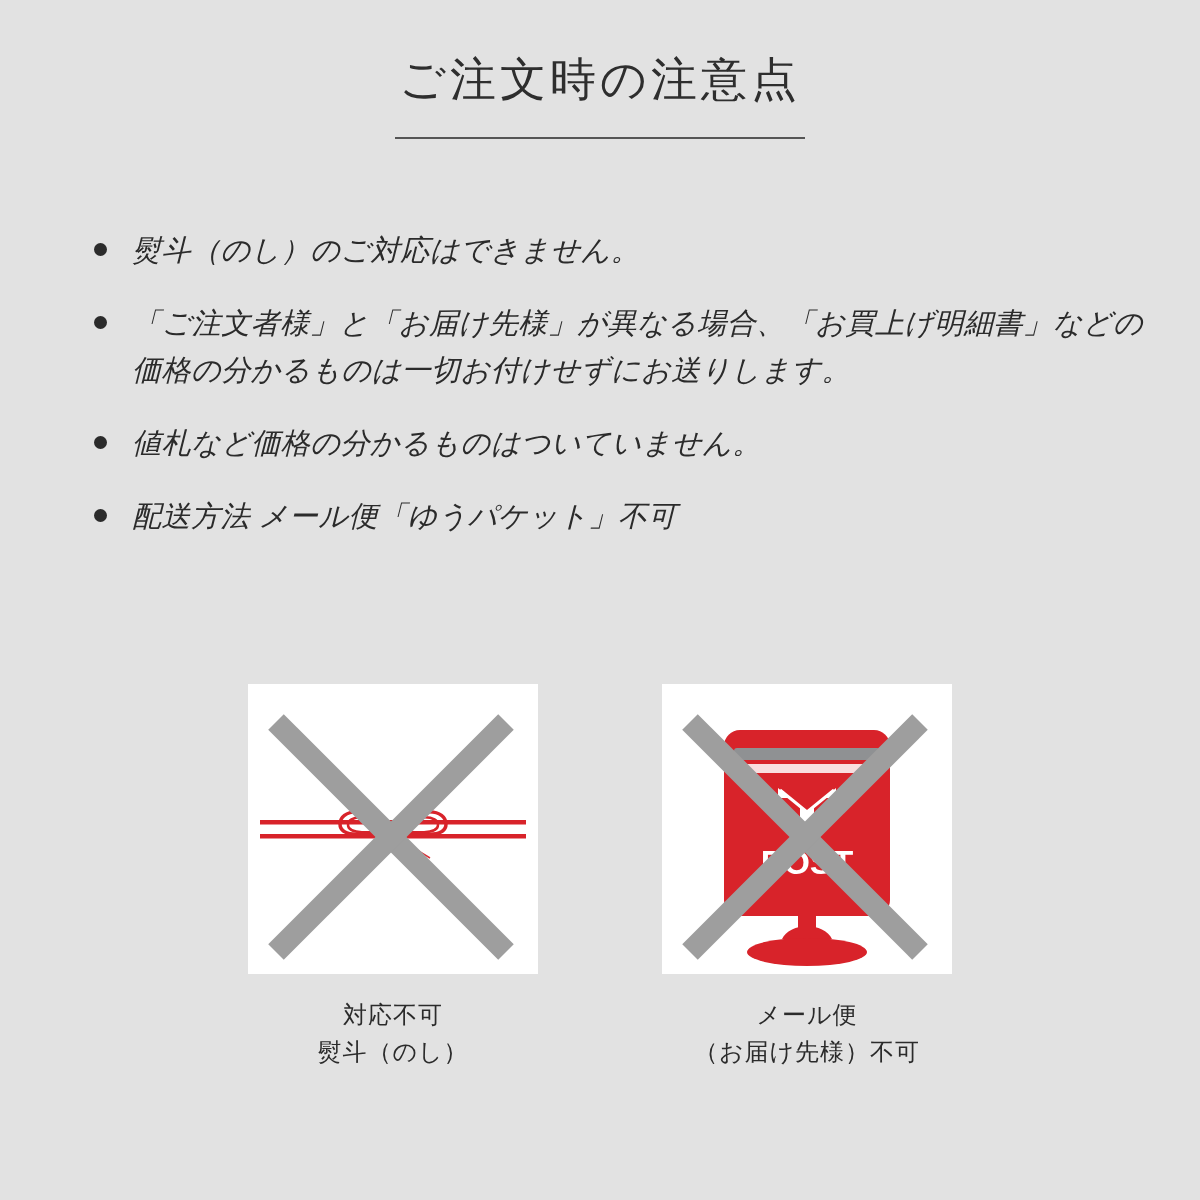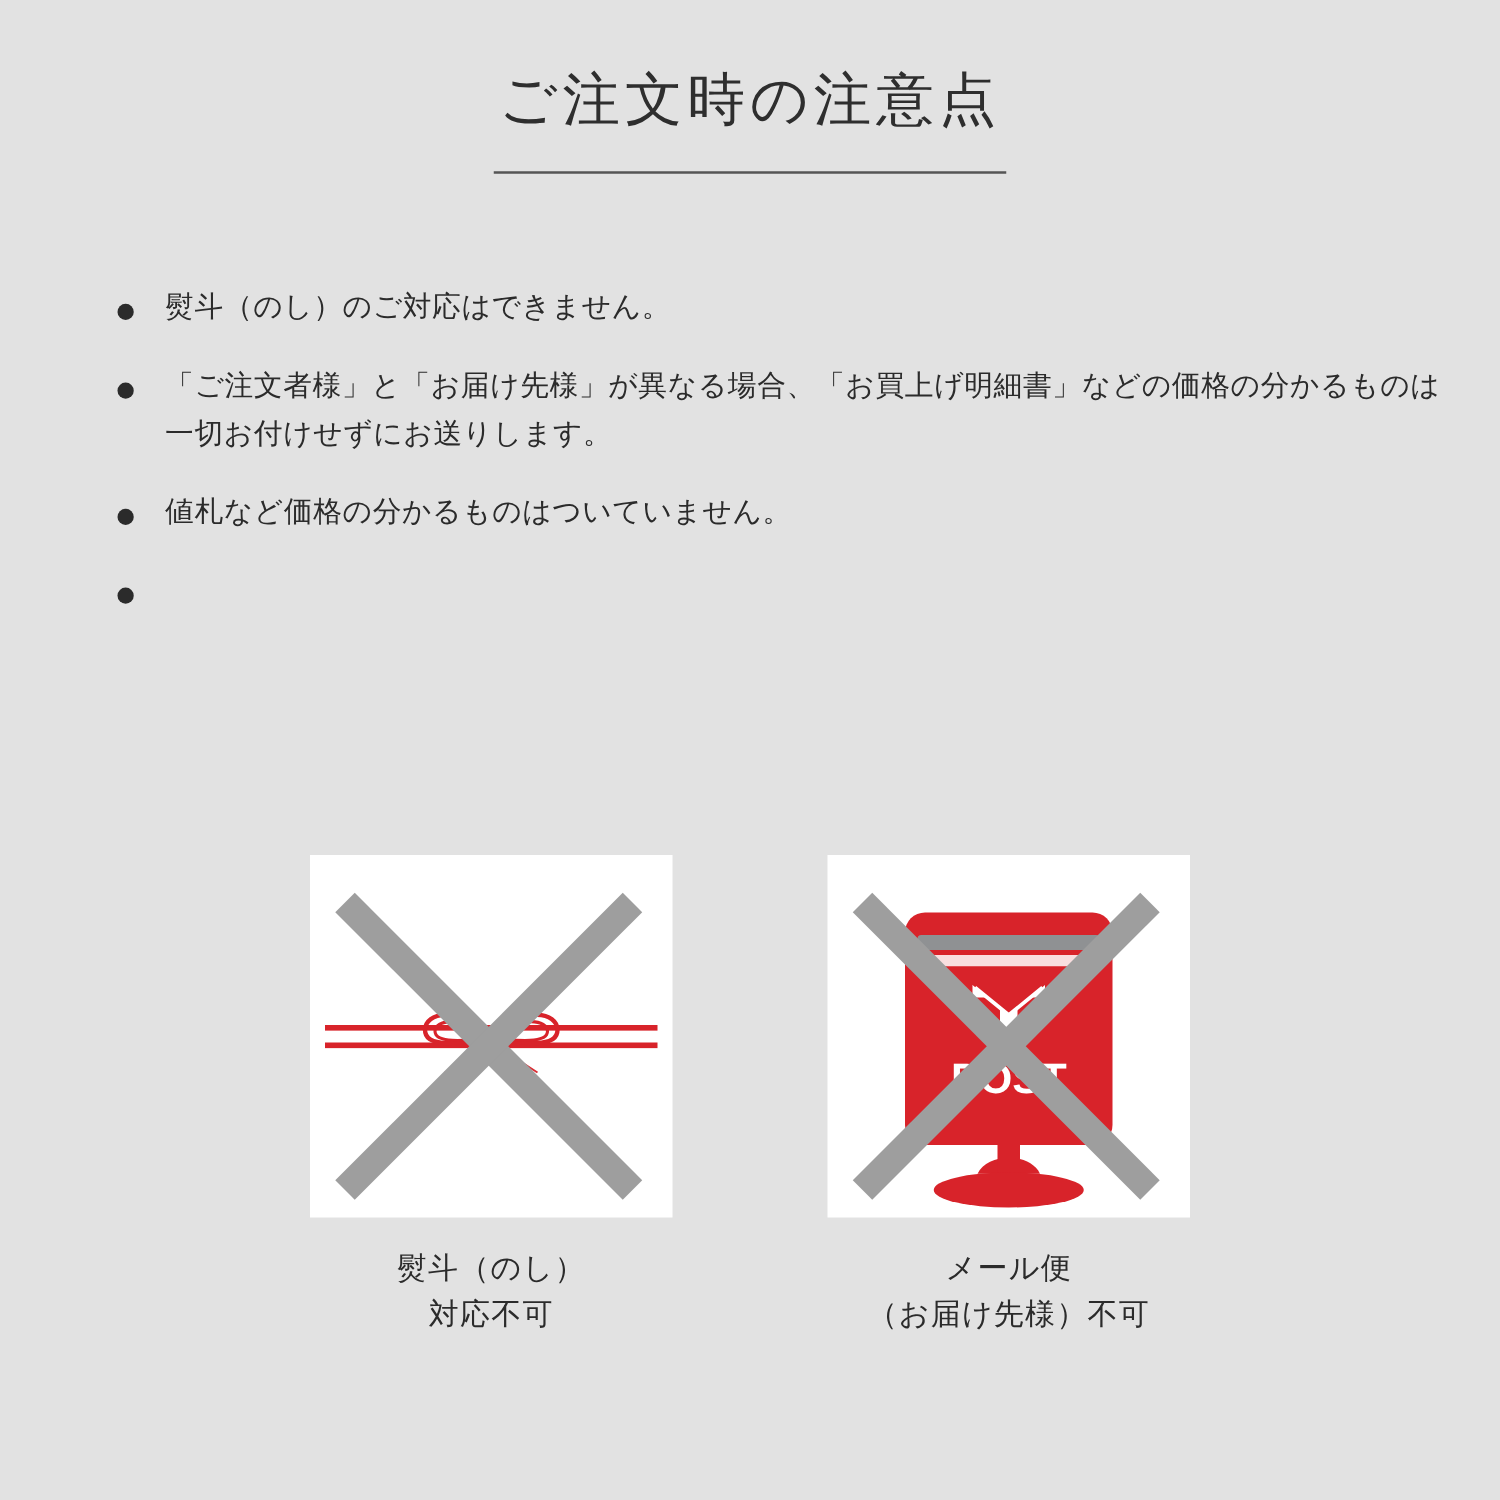--- a/index.html
+++ b/index.html
@@ -42,27 +42,28 @@
   }
 
   
   .notes {
     margin: 88px 0 0 0;
     padding: 0 0 0 88px;
     list-style: none;
   }
   .note-item {
     position: relative;
-    font-size: 23px;
+    font-size: 29px;
     line-height: 1.62;
     letter-spacing: 0.5px;
     color: #2b2b2b;
     margin-bottom: 26px;
     padding-left: 44px;
     max-width: 1040px;
+    font-style: italic;
   }
   .note-item .bullet {
     position: absolute;
     left: 6px;
     top: 16px;
     width: 13px;
     height: 13px;
     border-radius: 50%;
     background: #2b2b2b;
     display: block;
@@ -119,20 +120,21 @@
     <li class="note-item">
       <span class="bullet"></span>
       <span>「ご注文者様」と「お届け先様」が異なる場合、「お買上げ明細書」などの価格の分かるものは一切お付けせずにお送りします。</span>
     </li>
     <li class="note-item">
       <span class="bullet"></span>
       <span>値札など価格の分かるものはついていません。</span>
     </li>
     <li class="note-item">
       <span class="bullet"></span>
+      <span>配送方法 メール便「ゆうパケット」不可</span>
     </li>
   </ul>
 
   <div class="figures">
 
     <div class="figure">
       <div class="thumb">
         <svg width="290" height="290" viewBox="0 0 290 290">
 
           <rect x="12" y="58" width="266" height="175" fill="#ffffff"></rect>
@@ -155,22 +157,22 @@
             <path d="M145 148 C 155 164, 163 174, 171 181"></path>
           </g>
 
           <g stroke="#9e9e9e" stroke-width="22" stroke-linecap="butt">
             <line x1="28" y1="38" x2="258" y2="268"></line>
             <line x1="258" y1="38" x2="28" y2="268"></line>
           </g>
         </svg>
       </div>
       <div class="caption">
+        <span class="caption-line">対応不可</span>
         <span class="caption-line">熨斗（のし）</span>
-        <span class="caption-line">対応不可</span>
       </div>
     </div>
 
     <div class="figure">
       <div class="thumb">
         <svg width="290" height="290" viewBox="0 0 290 290">
 
           <path d="M120 255 C 128 238, 162 238, 170 255 Z" fill="#d8232a"></path>
           <rect x="136" y="228" width="18" height="26" fill="#d8232a"></rect>
           <ellipse cx="145" cy="268" rx="60" ry="14" fill="#d8232a"></ellipse>

